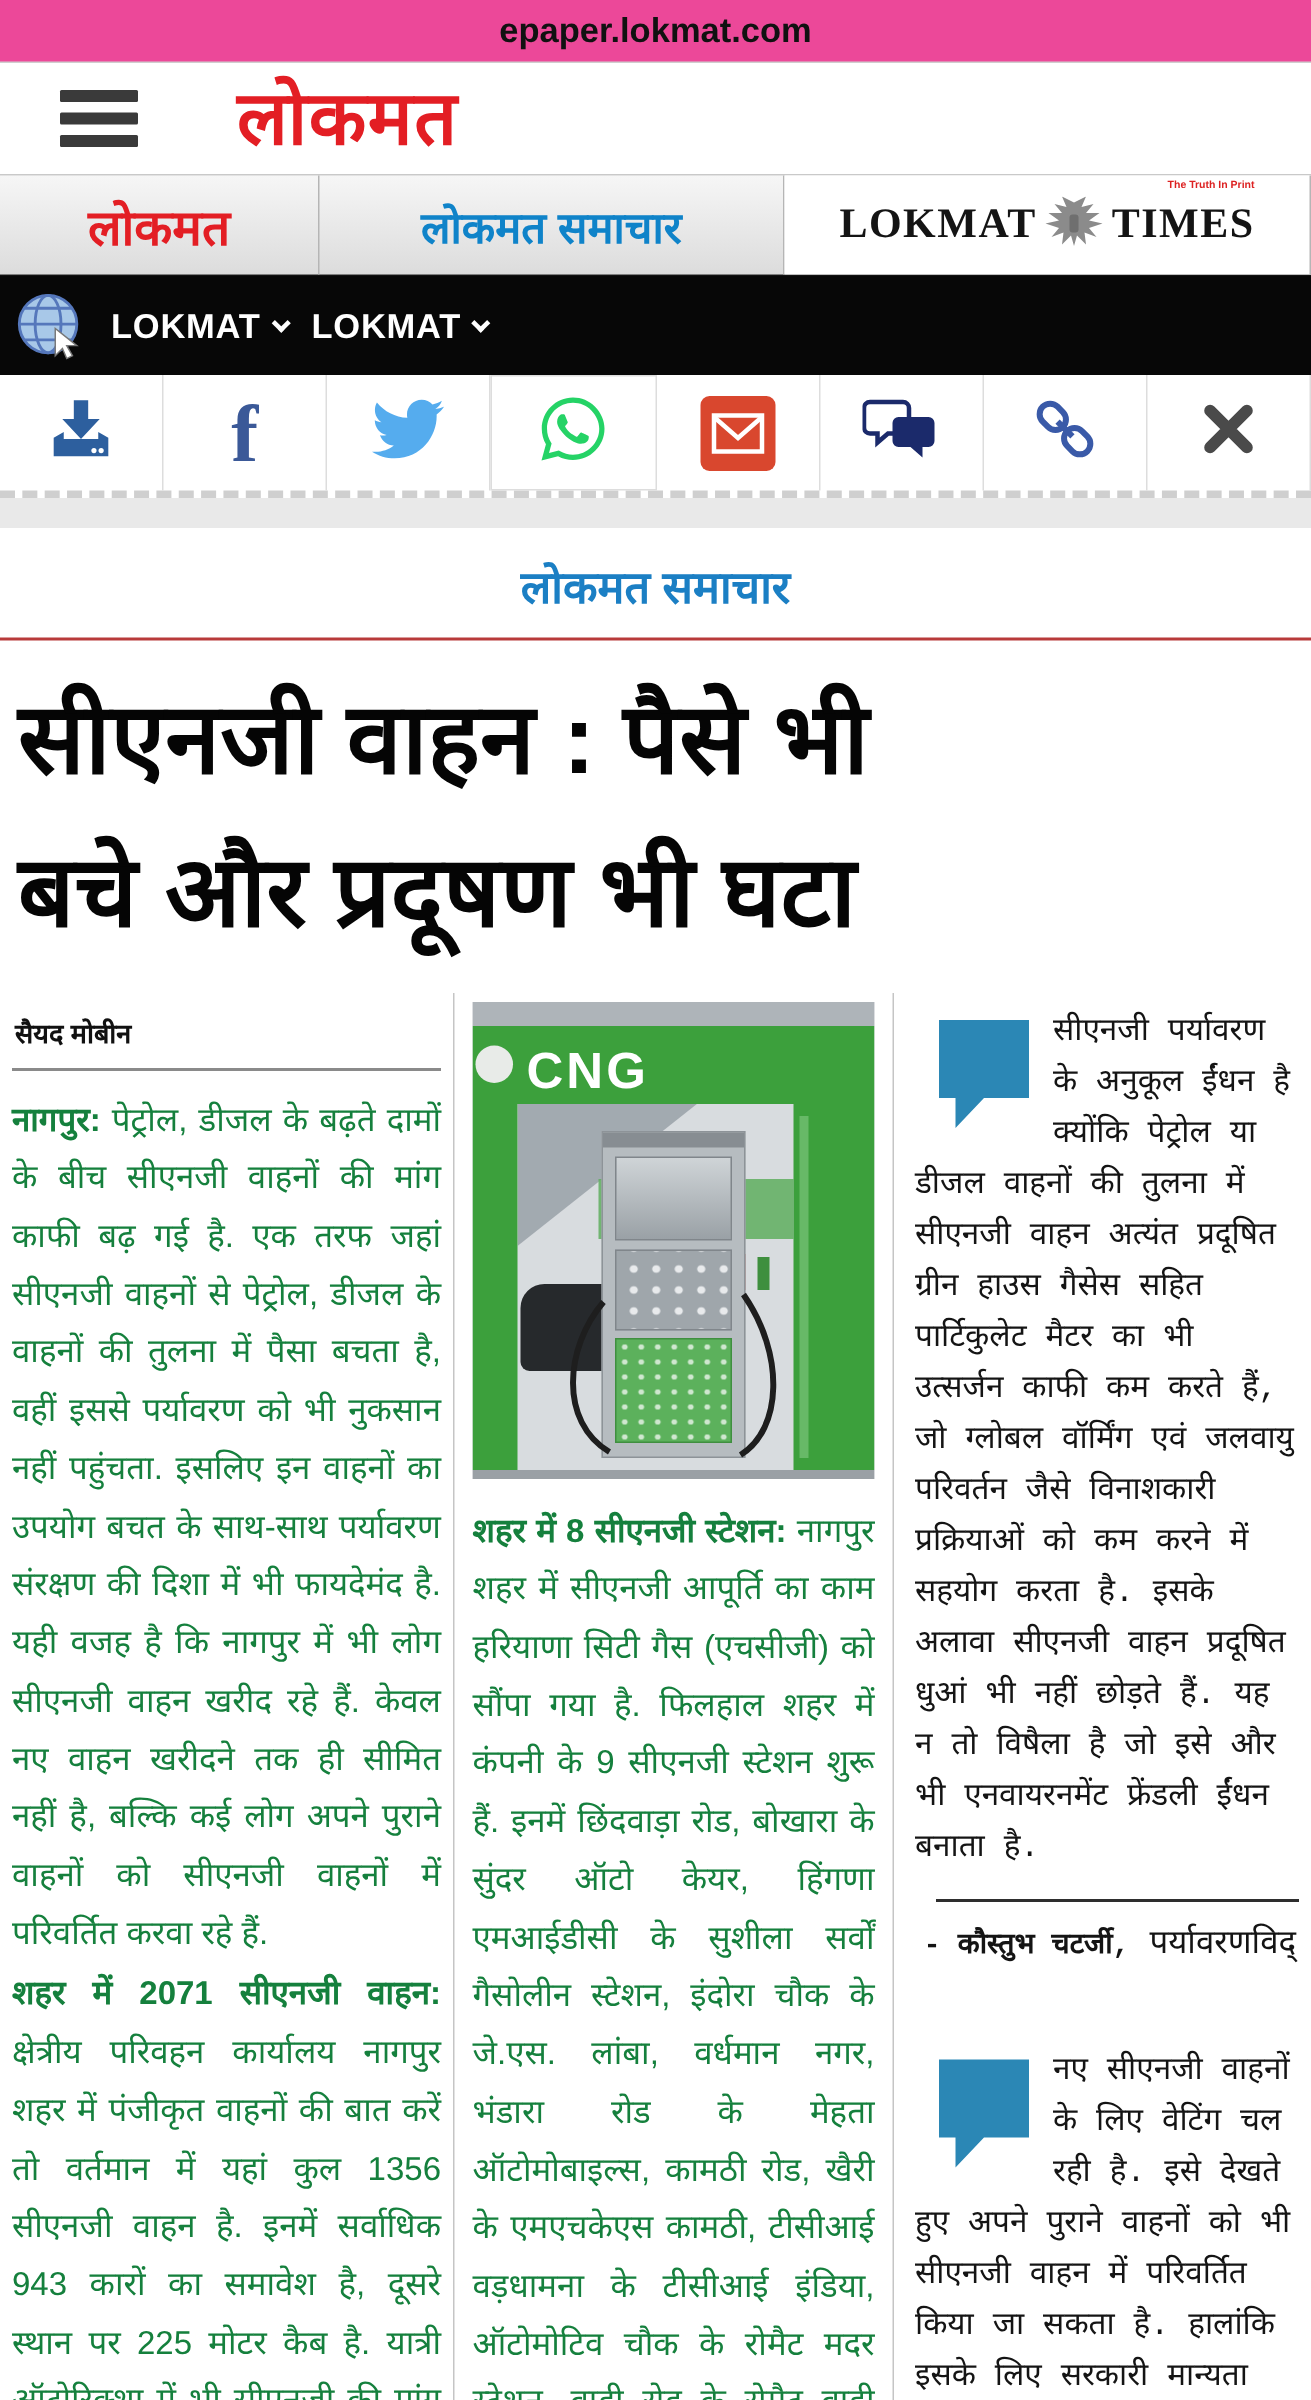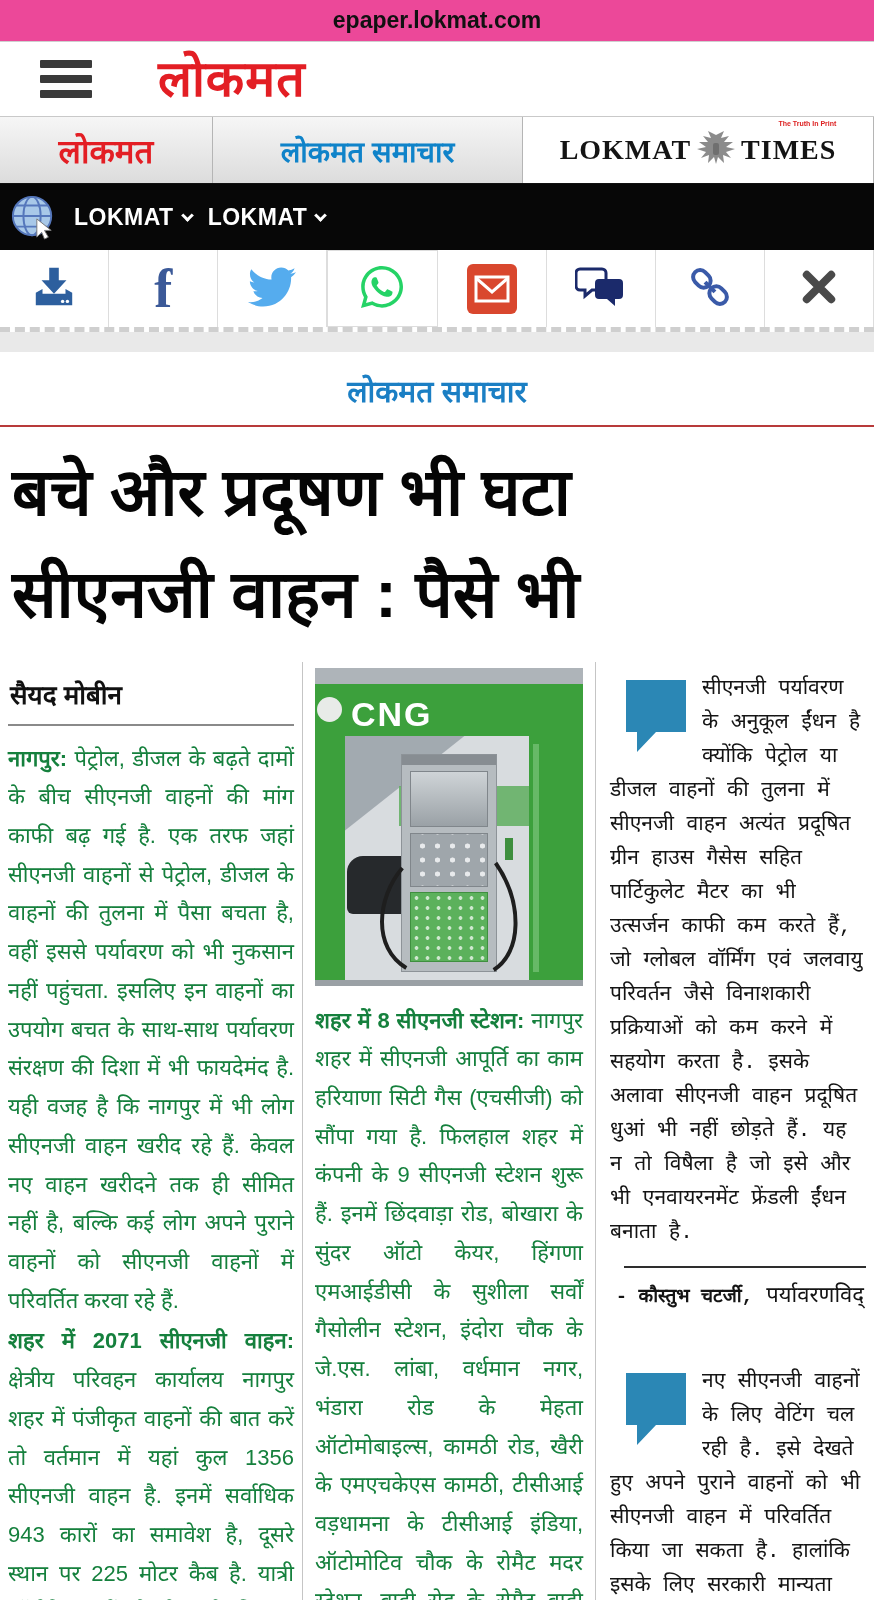--- a/index.html
+++ b/index.html
@@ -62,21 +62,21 @@
   .inner { padding:6px 8px 0; }
   h1.headline { font-size:66px; font-weight:900; color:#050505; line-height:1.55;
     padding:8px 4px 16px; letter-spacing:0; }
   h1.headline div { white-space:nowrap; }
 
   .cols { display:flex; align-items:stretch; }
   .col-left { width:294px; padding-right:8px; }
   .col-mid { width:294px; border-left:1px solid #c5c5c5; border-right:1px solid #c5c5c5; padding:0 12px; }
   .col-right { flex:1; padding-left:14px; padding-top:10px; }
 
-  .byline { font-size:26px; font-weight:bold; color:#111; padding:14px 0 12px 2px;
+  .byline { font-size:18px; font-weight:bold; color:#111; padding:14px 0 12px 2px;
     border-bottom:2px solid #8a8a8a; margin-bottom:14px; }
   .para { font-size:22px; line-height:1.76; text-align:justify; color:#15803d; margin-bottom:2px; }
   .para .lead { font-weight:bold; }
 
   
   .cng-photo { position:relative; height:318px; background:#d8dcdf; margin:6px 0 16px; overflow:hidden; }
   .cng-top { position:absolute; top:0; left:0; right:0; height:16px; background:#aeb4b9; }
   .cng-band { position:absolute; top:16px; left:0; right:0; height:52px; background:#3ca03c; }
   .cng-circ { position:absolute; left:2px; top:13px; width:25px; height:25px; background:#e8ebe8; border-radius:50%; }
   .cng-label { position:absolute; left:36px; top:11px; color:#fff; font-weight:bold; font-size:34px; letter-spacing:2px; }
@@ -244,22 +244,22 @@
   </div>
 
   <div class="gapstrip"></div>
 
   <div class="article">
     <div class="section-head">लोकमत समाचार</div>
     <div class="red-rule"></div>
 
     <div class="inner">
       <h1 class="headline">
+        <div>सीएनजी वाहन : पैसे भी</div>
         <div>बचे और प्रदूषण भी घटा</div>
-        <div>सीएनजी वाहन : पैसे भी</div>
       </h1>
 
       <div class="cols">
 
         <div class="col-left">
           <div class="byline">सैयद मोबीन</div>
           <p class="para">
             <span class="lead">नागपुर:</span>
             <span>पेट्रोल, डीजल के बढ़ते दामों के बीच सीएनजी वाहनों की मांग काफी बढ़ गई है. एक तरफ जहां सीएनजी वाहनों से पेट्रोल, डीजल के वाहनों की तुलना में पैसा बचता है, वहीं इससे पर्यावरण को भी नुकसान नहीं पहुंचता. इसलिए इन वाहनों का उपयोग बचत के साथ-साथ पर्यावरण संरक्षण की दिशा में भी फायदेमंद है. यही वजह है कि नागपुर में भी लोग सीएनजी वाहन खरीद रहे हैं. केवल नए वाहन खरीदने तक ही सीमित नहीं है, बल्कि कई लोग अपने पुराने वाहनों को सीएनजी वाहनों में परिवर्तित करवा रहे हैं.</span>
           </p>

